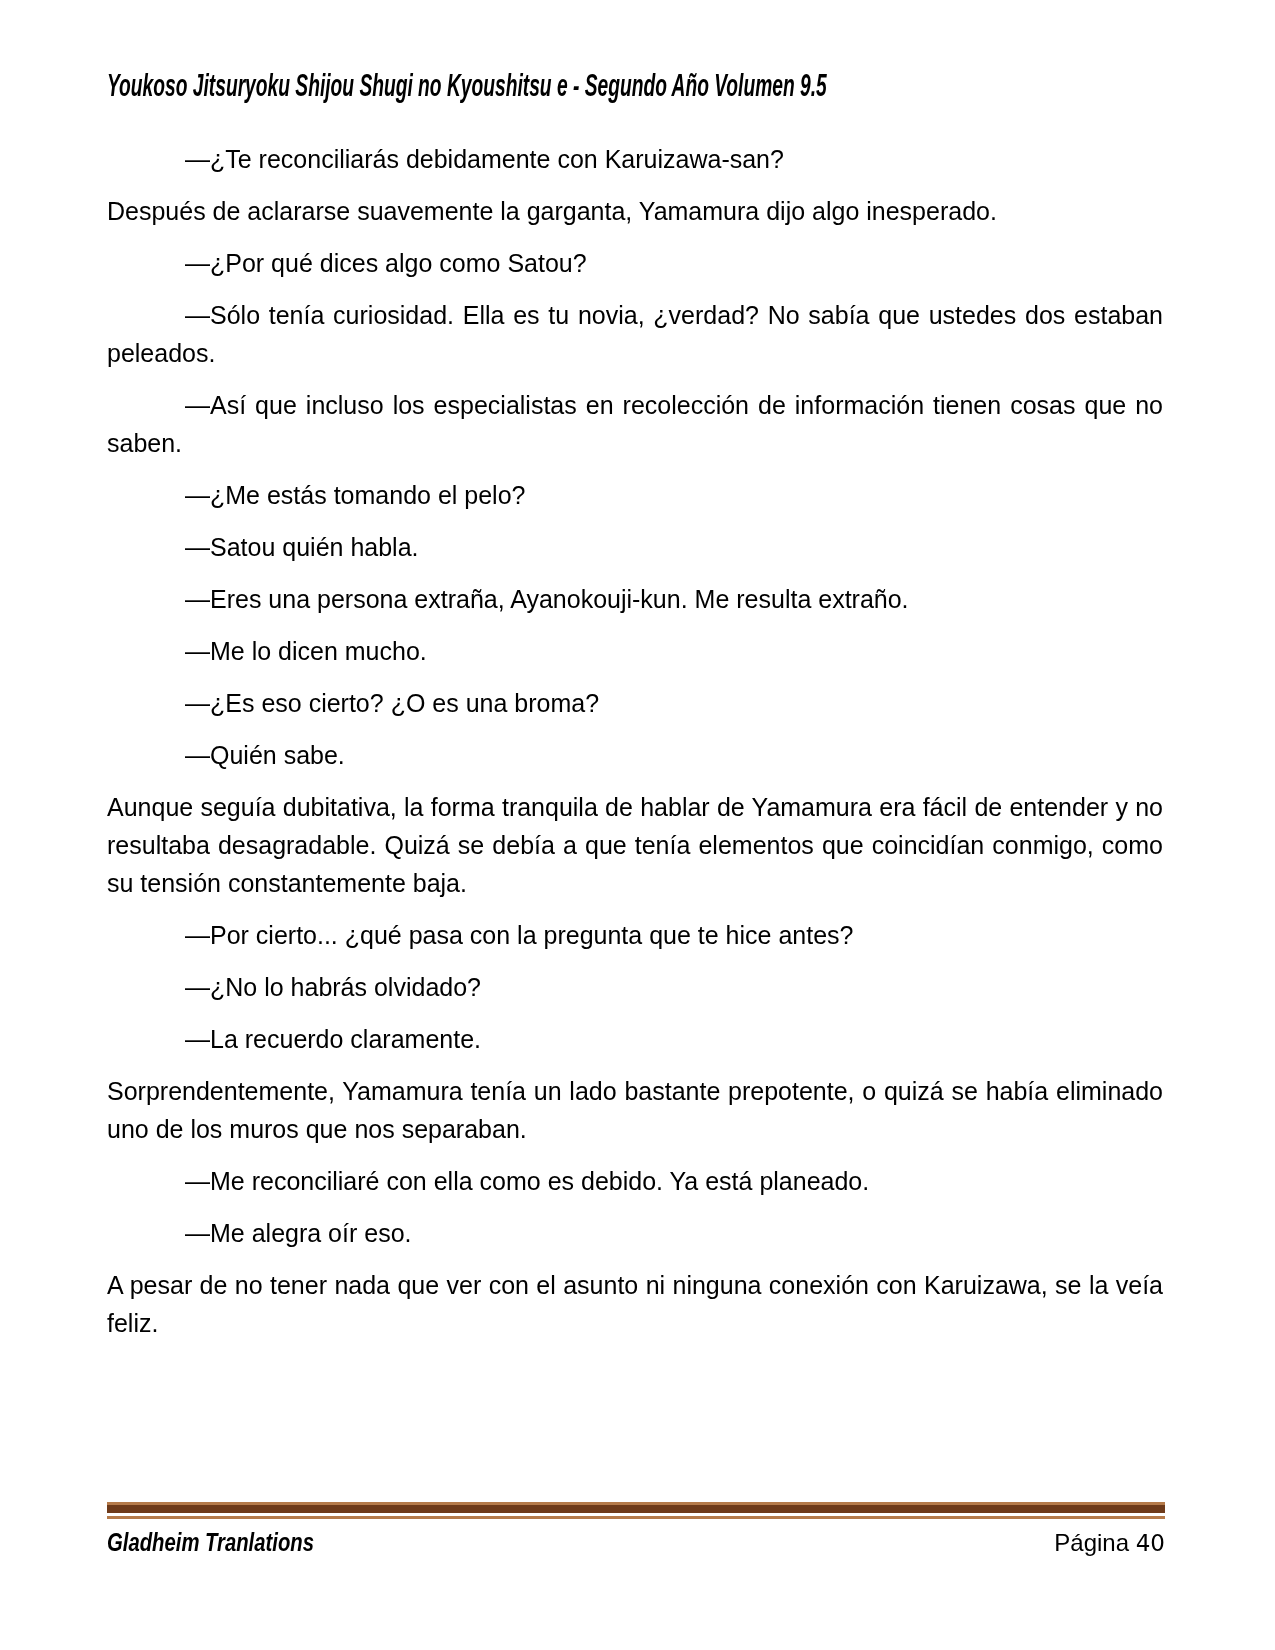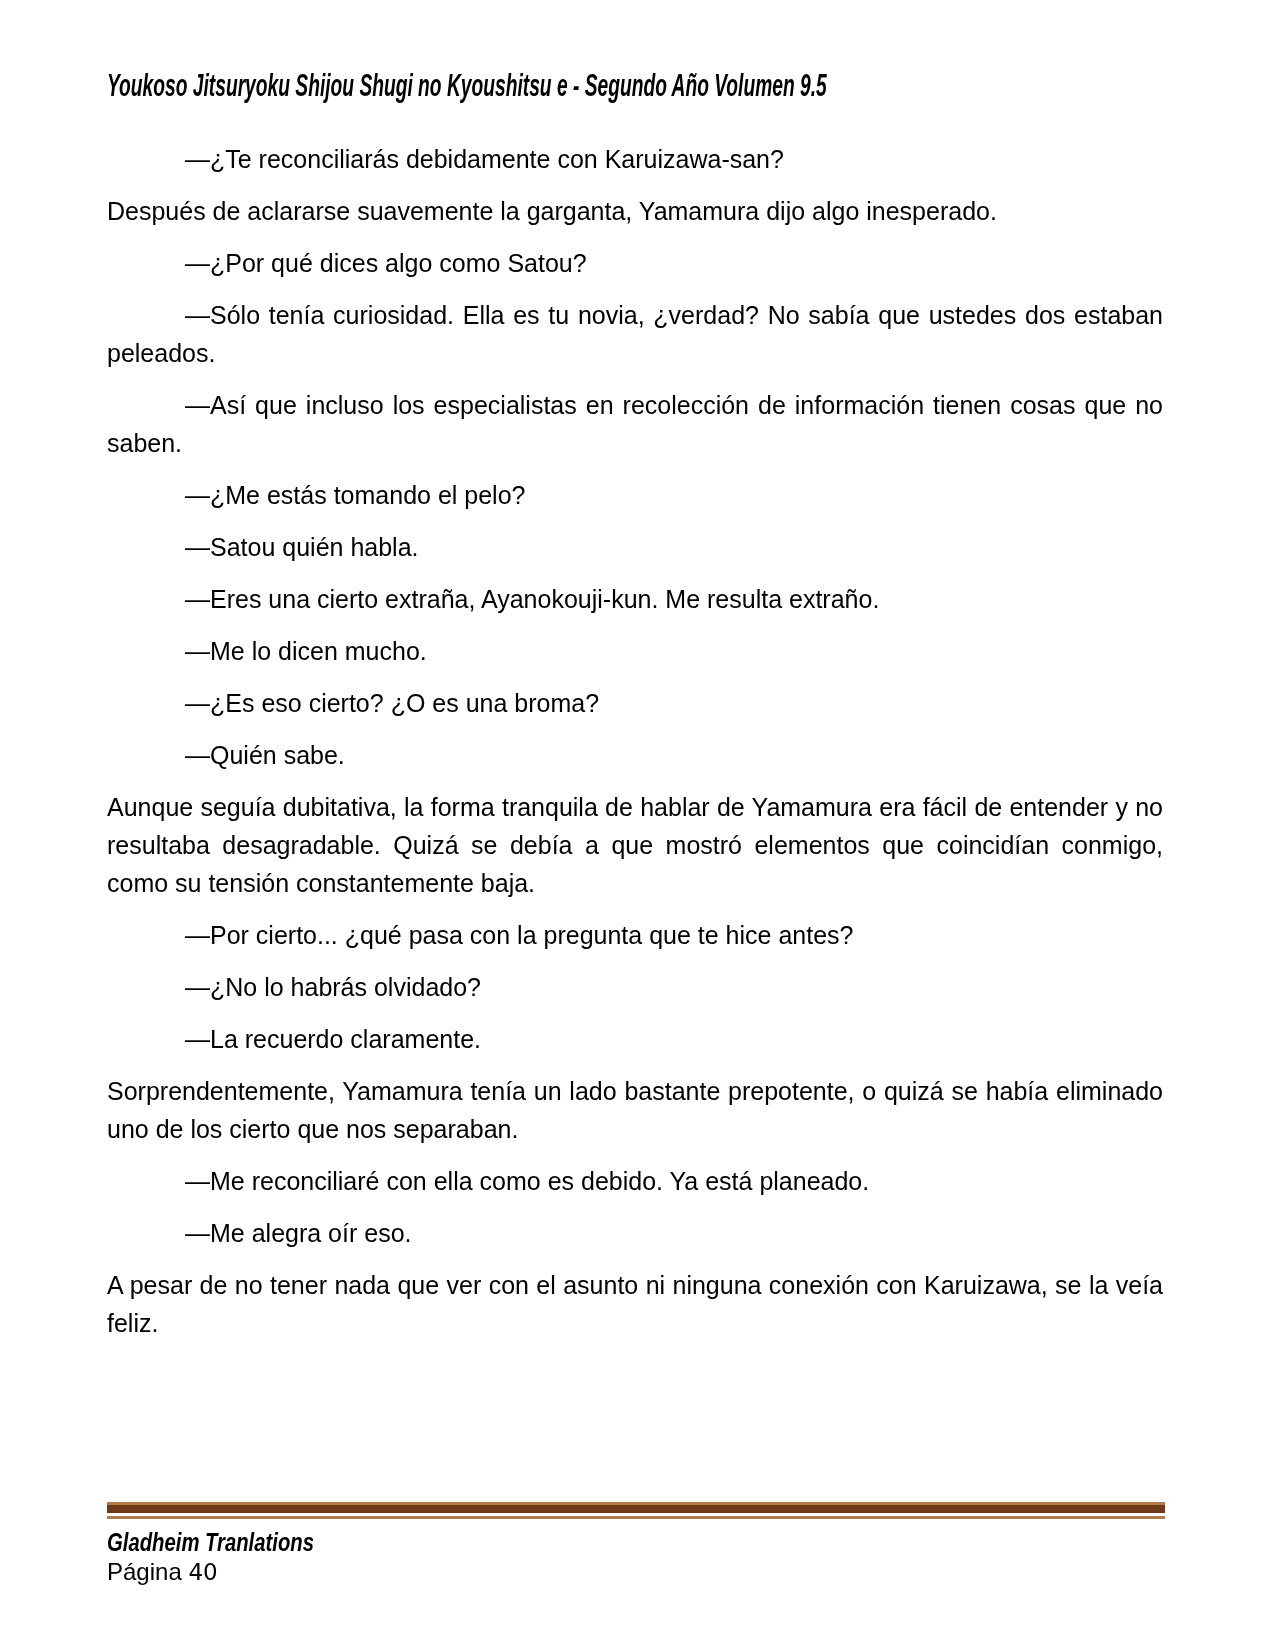--- a/index.html
+++ b/index.html
@@ -66,21 +66,20 @@
   .footer-rule .rule-accent-top { height: 3px;  }
   .footer-rule .rule-main       { height: 8px;  }
   .footer-rule .rule-gap        { height: 3px; background: #ffffff; }
   .footer-rule .rule-accent-bot { height: 3px;  }
 
   .footer-row {
     margin-top: 8px;
     display: flex;
     justify-content: space-between;
     align-items: baseline;
-    flex-direction: column;
   }
   .translator {
     display: inline-block;
     font-weight: bold;
     font-style: italic;
     font-size: 26px;
     color: #000000;
     white-space: nowrap;
     transform: scaleX(0.78);
     transform-origin: left center;
@@ -107,29 +106,29 @@
 
   <div class="doc-body">
 
   <p class="para dialogue">—¿Te reconciliarás debidamente con Karuizawa-san?</p>
       <p class="para narration">Después de aclararse suavemente la garganta, Yamamura dijo algo inesperado.</p>
       <p class="para dialogue">—¿Por qué dices algo como Satou?</p>
       <p class="para dialogue">—Sólo tenía curiosidad. Ella es tu novia, ¿verdad? No sabía que ustedes dos estaban peleados.</p>
       <p class="para dialogue">—Así que incluso los especialistas en recolección de información tienen cosas que no saben.</p>
       <p class="para dialogue">—¿Me estás tomando el pelo?</p>
       <p class="para dialogue">—Satou quién habla.</p>
-      <p class="para dialogue">—Eres una cierto extraña, Ayanokouji-kun. Me resulta extraño.</p>
+      <p class="para dialogue">—Eres una persona extraña, Ayanokouji-kun. Me resulta extraño.</p>
       <p class="para dialogue">—Me lo dicen mucho.</p>
       <p class="para dialogue">—¿Es eso cierto? ¿O es una broma?</p>
       <p class="para dialogue">—Quién sabe.</p>
-      <p class="para narration">Aunque seguía dubitativa, la forma tranquila de hablar de Yamamura era fácil de entender y no resultaba desagradable. Quizá se debía a que mostró elementos que coincidían conmigo, como su tensión constantemente baja.</p>
+      <p class="para narration">Aunque seguía dubitativa, la forma tranquila de hablar de Yamamura era fácil de entender y no resultaba desagradable. Quizá se debía a que tenía elementos que coincidían conmigo, como su tensión constantemente baja.</p>
       <p class="para dialogue">—Por cierto... ¿qué pasa con la pregunta que te hice antes?</p>
       <p class="para dialogue">—¿No lo habrás olvidado?</p>
       <p class="para dialogue">—La recuerdo claramente.</p>
-      <p class="para narration">Sorprendentemente, Yamamura tenía un lado bastante prepotente, o quizá se había eliminado uno de los cierto que nos separaban.</p>
+      <p class="para narration">Sorprendentemente, Yamamura tenía un lado bastante prepotente, o quizá se había eliminado uno de los muros que nos separaban.</p>
       <p class="para dialogue">—Me reconciliaré con ella como es debido. Ya está planeado.</p>
       <p class="para dialogue">—Me alegra oír eso.</p>
       <p class="para narration">A pesar de no tener nada que ver con el asunto ni ninguna conexión con Karuizawa, se la veía feliz.</p>
     </div>
 
   <div class="doc-footer">
     <div class="footer-rule">
       <div class="rule-accent-top" style="background: rgb(181, 122, 74);"></div>
       <div class="rule-main" style="background: rgb(110, 58, 26);"></div>
       <div class="rule-gap"></div>

